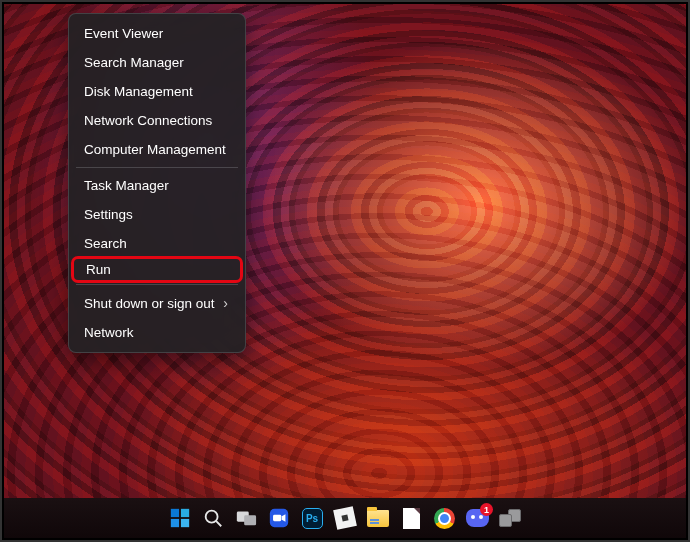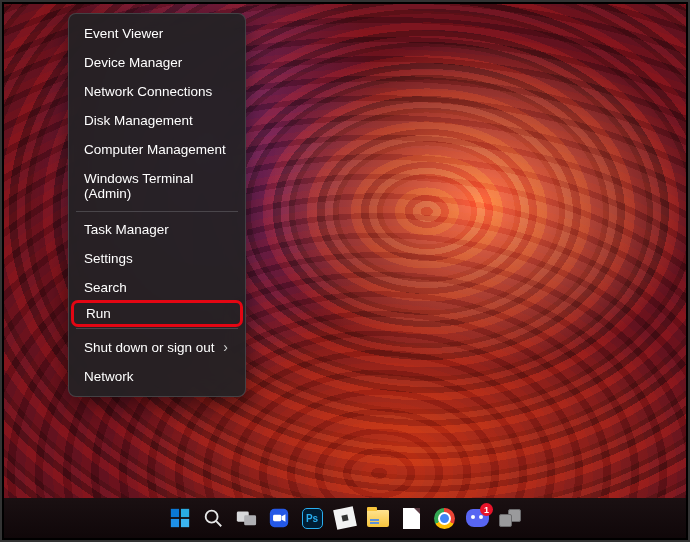--- a/index.html
+++ b/index.html
@@ -152,33 +152,30 @@
 <body>
 
 <div class="desktop"></div>
 
 <div class="context-menu">
 
   <div class="menu-item">
       <span>Event Viewer</span>
     </div>
   <div class="menu-item">
-      <span>Device Manager</span>
+      <span>Search Manager</span>
+    </div>
+  <div class="menu-item">
+      <span>Disk Management</span>
     </div>
   <div class="menu-item">
       <span>Network Connections</span>
     </div>
   <div class="menu-item">
-      <span>Disk Management</span>
-    </div>
-  <div class="menu-item">
       <span>Computer Management</span>
-    </div>
-  <div class="menu-item">
-      <span>Windows Terminal (Admin)</span>
     </div>
 
   <div class="menu-sep"></div>
 
   <div class="menu-item">
       <span>Task Manager</span>
     </div>
   <div class="menu-item">
       <span>Settings</span>
     </div>

